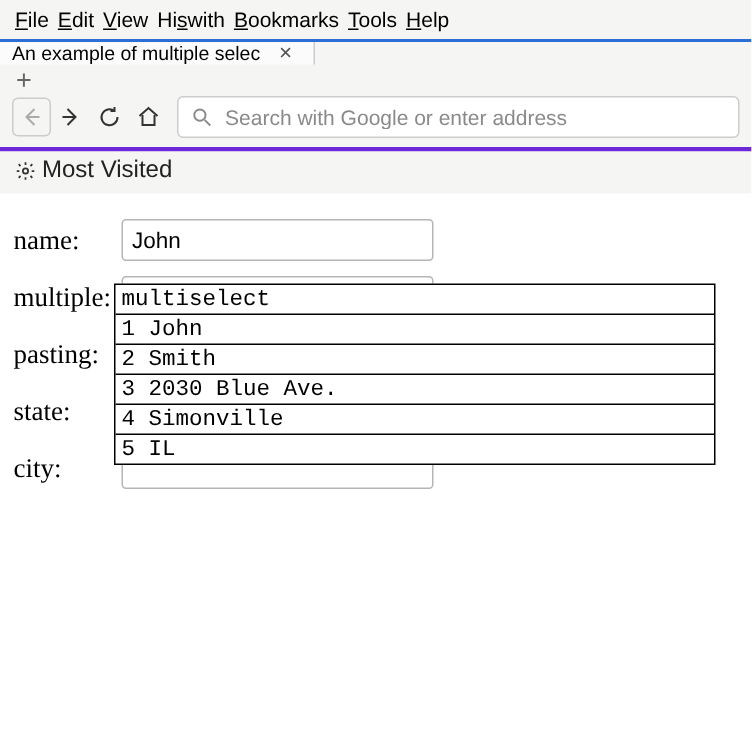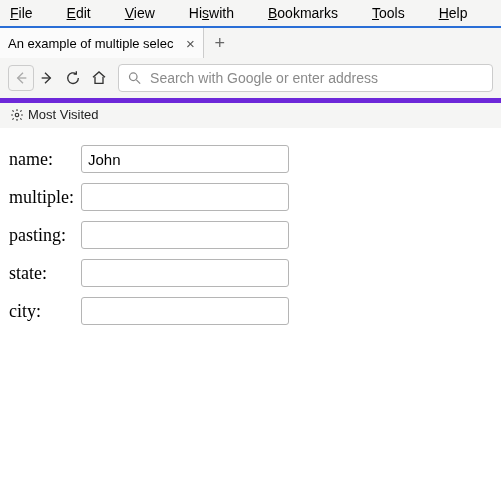--- a/index.html
+++ b/index.html
@@ -9,34 +9,35 @@
     height: 501px;
     font-family: sans-serif;
     font-size: 13px;
     background: #fff;
     color: #000;
     overflow: hidden;
   }
 
   .menubar {
     display: flex;
-    gap: 34px;
+    gap: 6px;
     padding: 5px 10px 5px 10px;
     background: #f5f5f4;
     font-size: 14px;
   }
   .menubar span { cursor: default; }
   .u { text-decoration: underline; }
 
   .tabstrip {
     display: flex;
     align-items: stretch;
     background: #f5f5f4;
     border-top: 2px solid #2a6ed6;
     height: 32px;
+    flex-direction: column;
   }
   .tab {
     display: flex;
     align-items: center;
     gap: 8px;
     padding: 0 8px;
     background: #fbfbfb;
     border-right: 1px solid #ccc;
     max-width: 210px;
     font-size: 13px;
@@ -60,21 +61,21 @@
     font-size: 18px;
     color: #666;
   }
 
   .toolbar {
     display: flex;
     align-items: center;
     gap: 0;
     padding: 6px 8px;
     background: #f5f5f4;
-    border-bottom: 5px solid #6d28d9;
+    border-bottom: 3px solid #6d28d9;
   }
   .navbtn {
     width: 26px;
     height: 26px;
     display: flex;
     align-items: center;
     justify-content: center;
     border-radius: 4px;
   }
   .navbtn.disabled {
@@ -102,21 +103,21 @@
     color: #333;
   }
   .urlbar input::placeholder { color: #8a8a8a; }
 
   .bookmarkbar {
     display: flex;
     align-items: flex-end;
     gap: 6px;
     padding: 4px 10px 6px 10px;
     background: #f5f5f4;
-    font-size: 13px;
+    font-size: 16px;
     color: #222;
   }
   .bookmarkbar svg { width: 14px; height: 14px; }
 
   .page {
     position: relative;
     padding: 8px;
   }
   .page h1 {
     font-family: serif;
@@ -250,13 +251,21 @@
       <td class="label">state:</td>
       <td><input type="text" value="" style=""></td>
     </tr>
     <tr>
       <td class="label">city:</td>
       <td><input type="text" value="" style=""></td>
     </tr>
   </tbody>
     </table>
 
+  <div class="popup">
+    <div class="hdr">multiselect</div>
+    <div class="row">1 John</div>
+    <div class="row">2 Smith</div>
+    <div class="row">3 2030 Blue Ave.</div>
+    <div class="row">4 Simonville</div>
+    <div class="row">5 IL</div>
+  </div>
 </div>
 
 </body></html>

